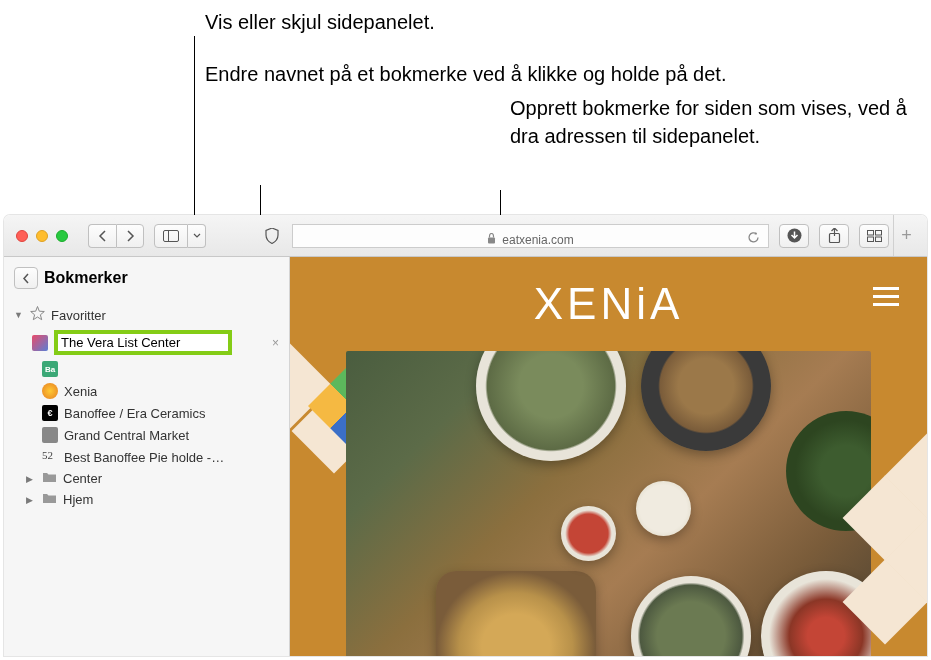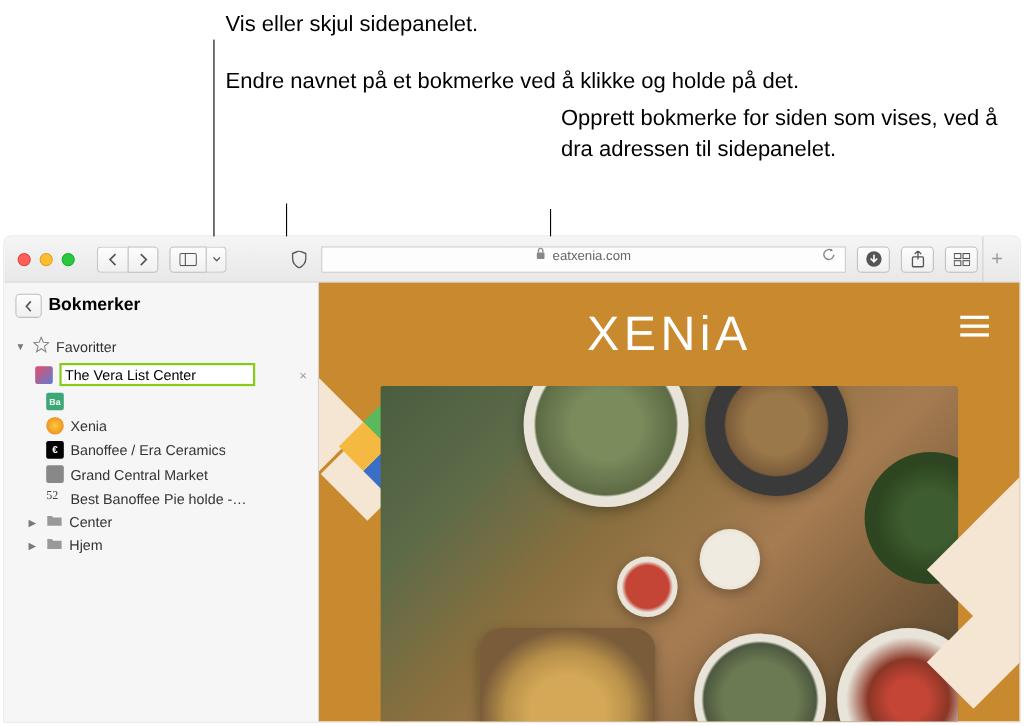--- a/index.html
+++ b/index.html
@@ -174,21 +174,21 @@
     }
     
     .address-bar {
       flex: 1;
       margin: 0 10px 0 6px;
       height: 24px;
       background: #fdfdfd;
       border: 1px solid #ccc;
       border-radius: 0;
       display: flex;
-      align-items: flex-start;
+      align-items: flex-end;
       justify-content: center;
       position: relative;
       font-size: 12px;
       color: #666;
     }
     
     .address-content {
       display: flex;
       align-items: center;
       gap: 6px;
@@ -356,21 +356,21 @@
       overflow: hidden;
       text-overflow: ellipsis;
     }
     
     .editing-item {
       padding-left: 28px;
       position: relative;
     }
     
     .edit-input {
-      border: 2px solid #84cc16;
+      border: 4px solid #84cc16;
       background: white;
       padding: 1px 3px;
       font-size: 13px;
       outline: none;
       width: 178px;
     }
     
     .close-x {
       position: absolute;
       right: 10px;

